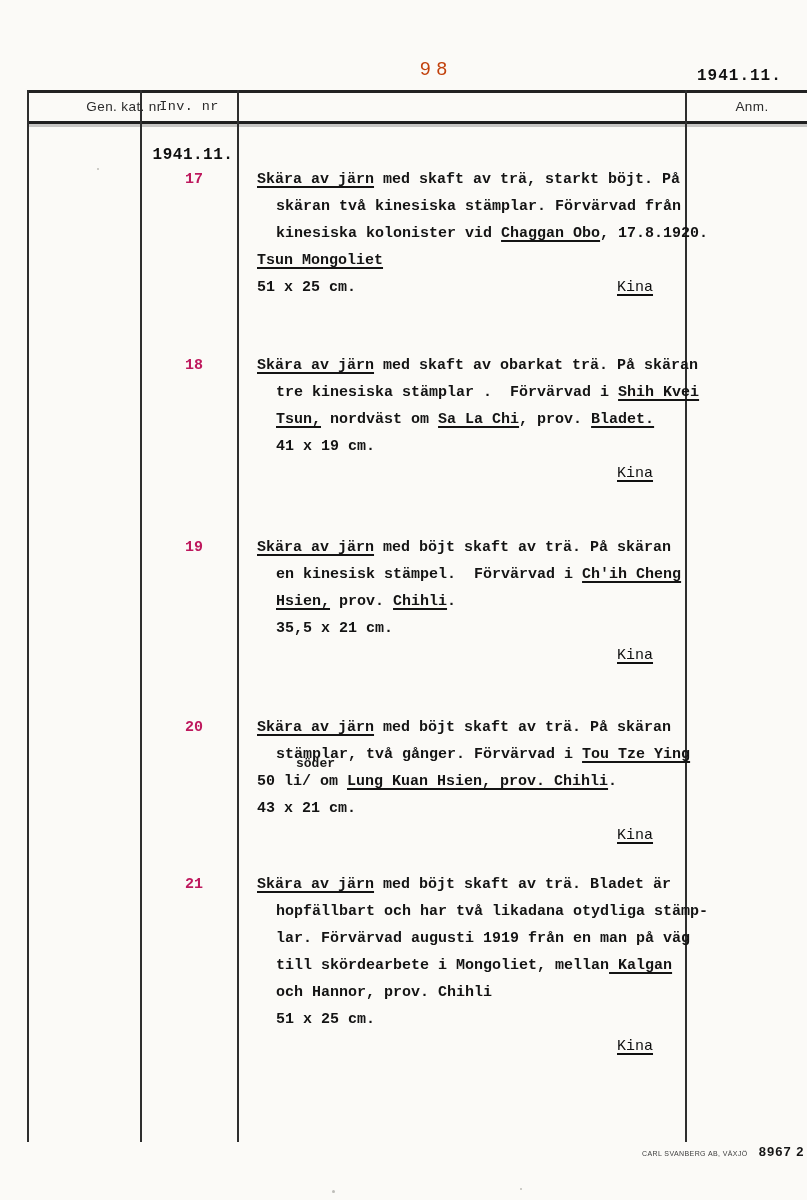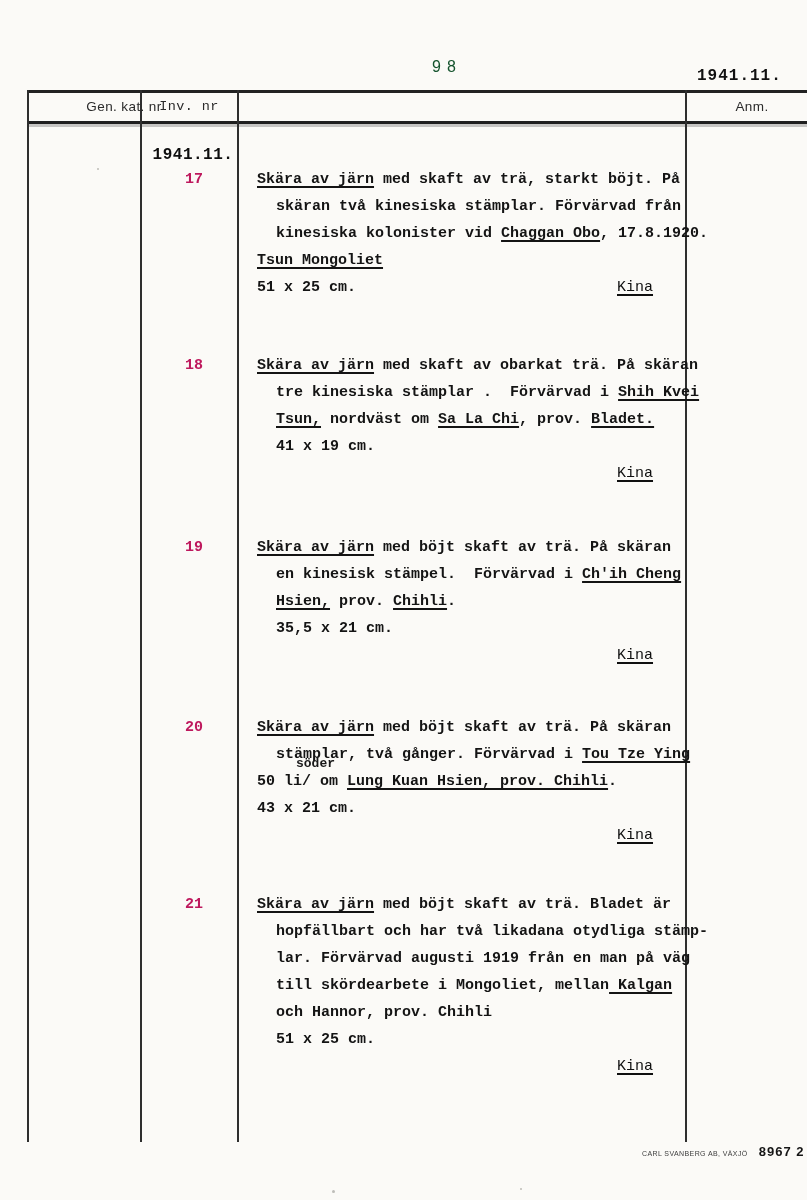--- a/index.html
+++ b/index.html
@@ -15,23 +15,23 @@
   .hline{position:absolute;background:#262626;}
   .vline{position:absolute;background:#2e2e2e;}
   #rule-top{left:27px;top:90px;width:780px;height:3px;background:#222;}
   #rule-header-bottom{left:27px;top:121px;width:780px;height:3px;background:#1f1f1f;box-shadow:0 3px 0 rgba(40,40,40,.25);}
   #vline-left{left:27px;top:90px;width:2px;height:1052px;}
   #vline-genkat{left:140px;top:90px;width:2px;height:1052px;}
   #vline-inv{left:237px;top:90px;width:2px;height:1052px;}
   #vline-anm{left:685px;top:90px;width:2px;height:1052px;}
   
   #page-number{
-    position:absolute;left:432px;top:58px;
+    position:absolute;left:420px;top:58px;
     font-family:"Liberation Sans","DejaVu Sans",sans-serif;
-    font-size:16px;letter-spacing:6px;color:#14532d;
+    font-size:19px;letter-spacing:6px;color:#c2410c;
   }
   #page-date{
     position:absolute;left:697px;top:67px;
     font-size:16px;font-weight:700;letter-spacing:1px;color:#111;
   }
   
   .col-h{
     position:absolute;top:99px;height:22px;
     font-family:"Liberation Sans","DejaVu Sans",sans-serif;
     font-size:13.5px;color:#2b2b2b;text-align:center;letter-spacing:.4px;
@@ -43,21 +43,21 @@
   #section-heading{
     position:absolute;left:146px;top:146px;width:94px;
     text-align:center;font-size:16px;font-weight:700;letter-spacing:.5px;color:#0e0e0e;
   }
   
   .entry{position:absolute;left:143px;width:600px;}
   .entry:nth-of-type(1){top:166px;}
   .entry:nth-of-type(2){top:352px;}
   .entry:nth-of-type(3){top:534px;}
   .entry:nth-of-type(4){top:714px;}
-  .entry:nth-of-type(5){top:871px;margin-top:20px;}
+  .entry:nth-of-type(5){top:871px;}
   .inv-nr{
     position:absolute;left:0;top:0;width:102px;height:27px;
     text-align:center;font-size:15px;font-weight:700;line-height:27px;color:#be185d;
   }
   .lines{margin-left:114px;}
   .line{
     position:relative;height:27px;line-height:27px;
     font-size:15px;font-weight:700;white-space:pre;color:#141414;
   }
   .line.ind1{padding-left:19px;}

